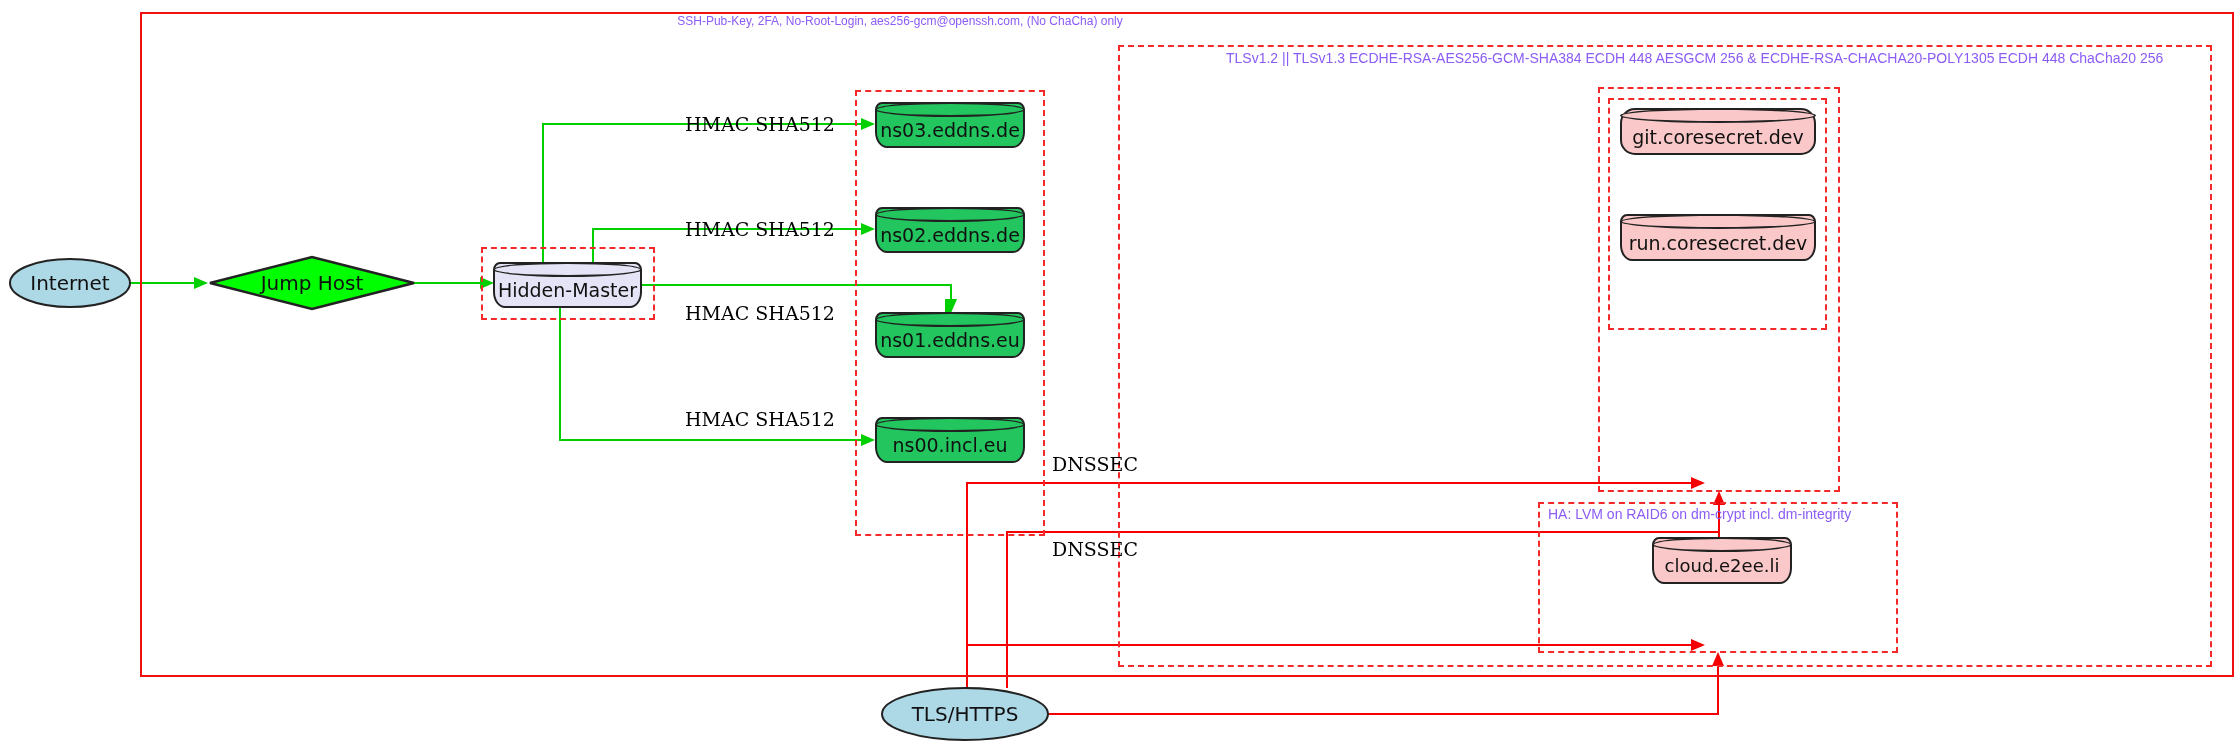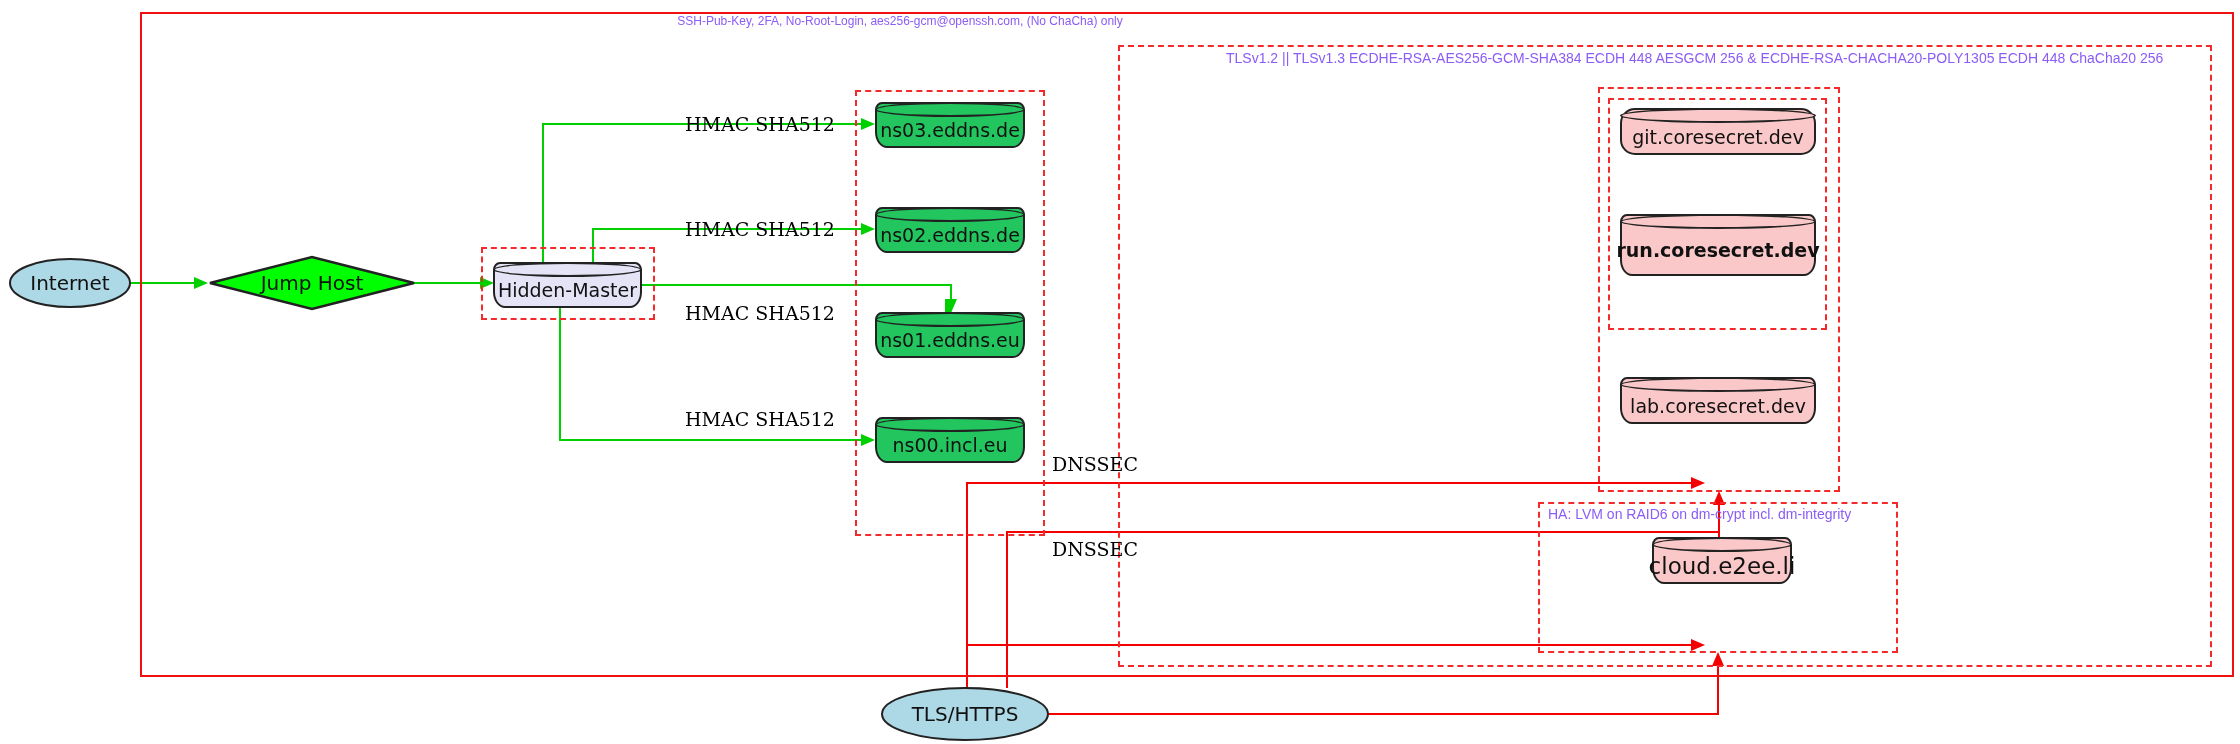--- a/index.html
+++ b/index.html
@@ -130,27 +130,24 @@
   <div class="cyl fill-yellow" style="left:875px;top:312px;width:150px;height:46px;">
     <span>ns01.eddns.eu</span>
   </div>
   <div class="cyl fill-yellow" style="left:875px;top:417px;width:150px;height:46px;">
     <span>ns00.incl.eu</span>
   </div>
 
   <div class="cyl fill-pink" style="left:1620px;top:108px;width:196px;height:47px;border-radius:15px;">
     <span>git.coresecret.dev</span>
   </div>
-  <div class="cyl fill-pink" style="left:1620px;top:214px;width:196px;height:62px;font-weight:bold;">
+  <div class="cyl fill-pink" style="left:1620px;top:214px;width:196px;height:47px;">
     <span>run.coresecret.dev</span>
   </div>
-  <div class="cyl fill-pink" style="left:1620px;top:377px;width:196px;height:47px;">
-    <span>lab.coresecret.dev</span>
-  </div>
-  <div class="cyl fill-pink" style="left:1652px;top:537px;width:140px;height:47px;font-size:23px;">
+  <div class="cyl fill-pink" style="left:1652px;top:537px;width:140px;height:47px;font-size:18px;">
     <span>cloud.e2ee.li</span>
   </div>
 
   <div class="svgnode" style="left:880px;top:686px;width:170px;height:56px;">
     <svg width="170" height="56">
       <ellipse cx="85" cy="28" rx="83" ry="26" fill="#add8e6" stroke="#222" stroke-width="2"></ellipse>
     </svg>
     <div class="nlabel">TLS/HTTPS</div>
   </div>
 

